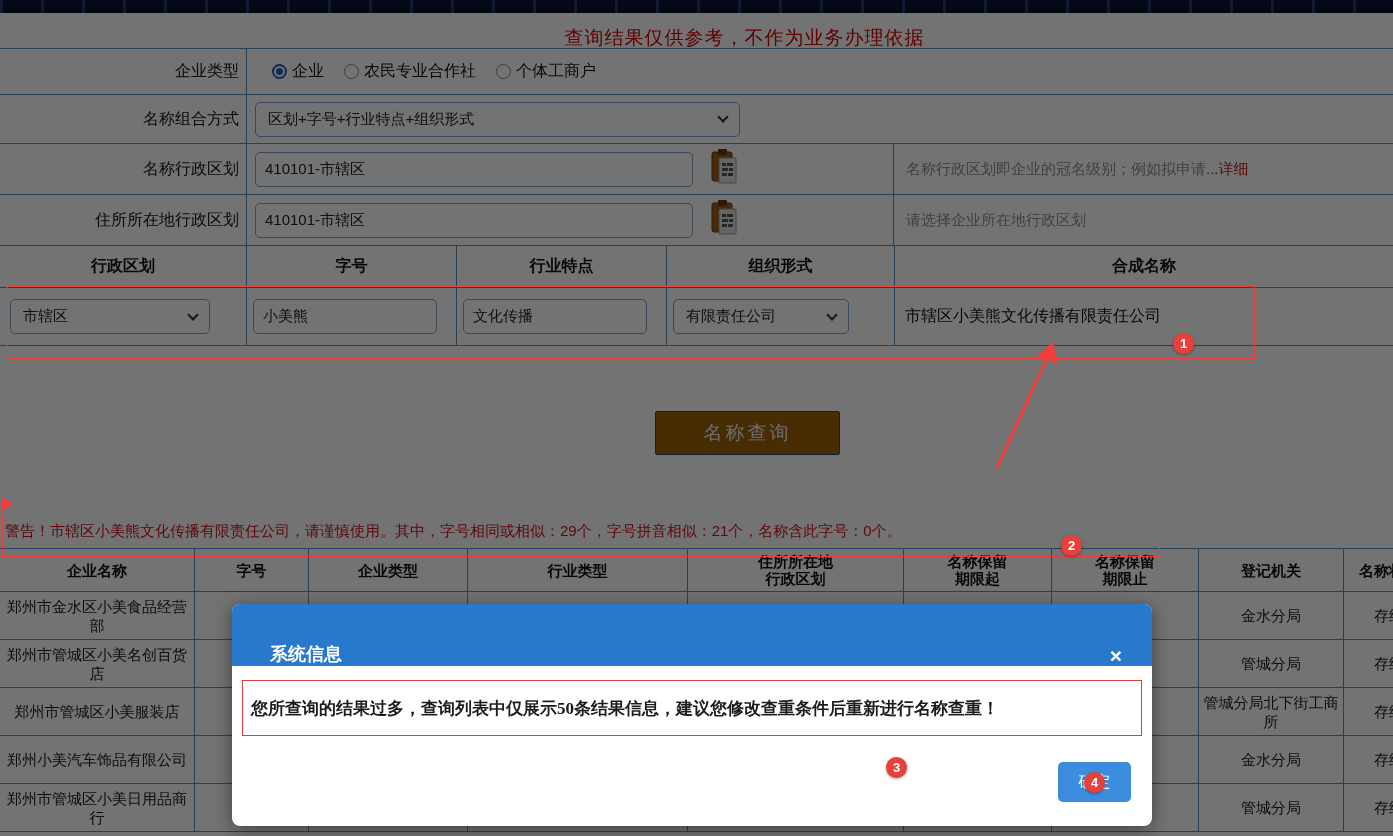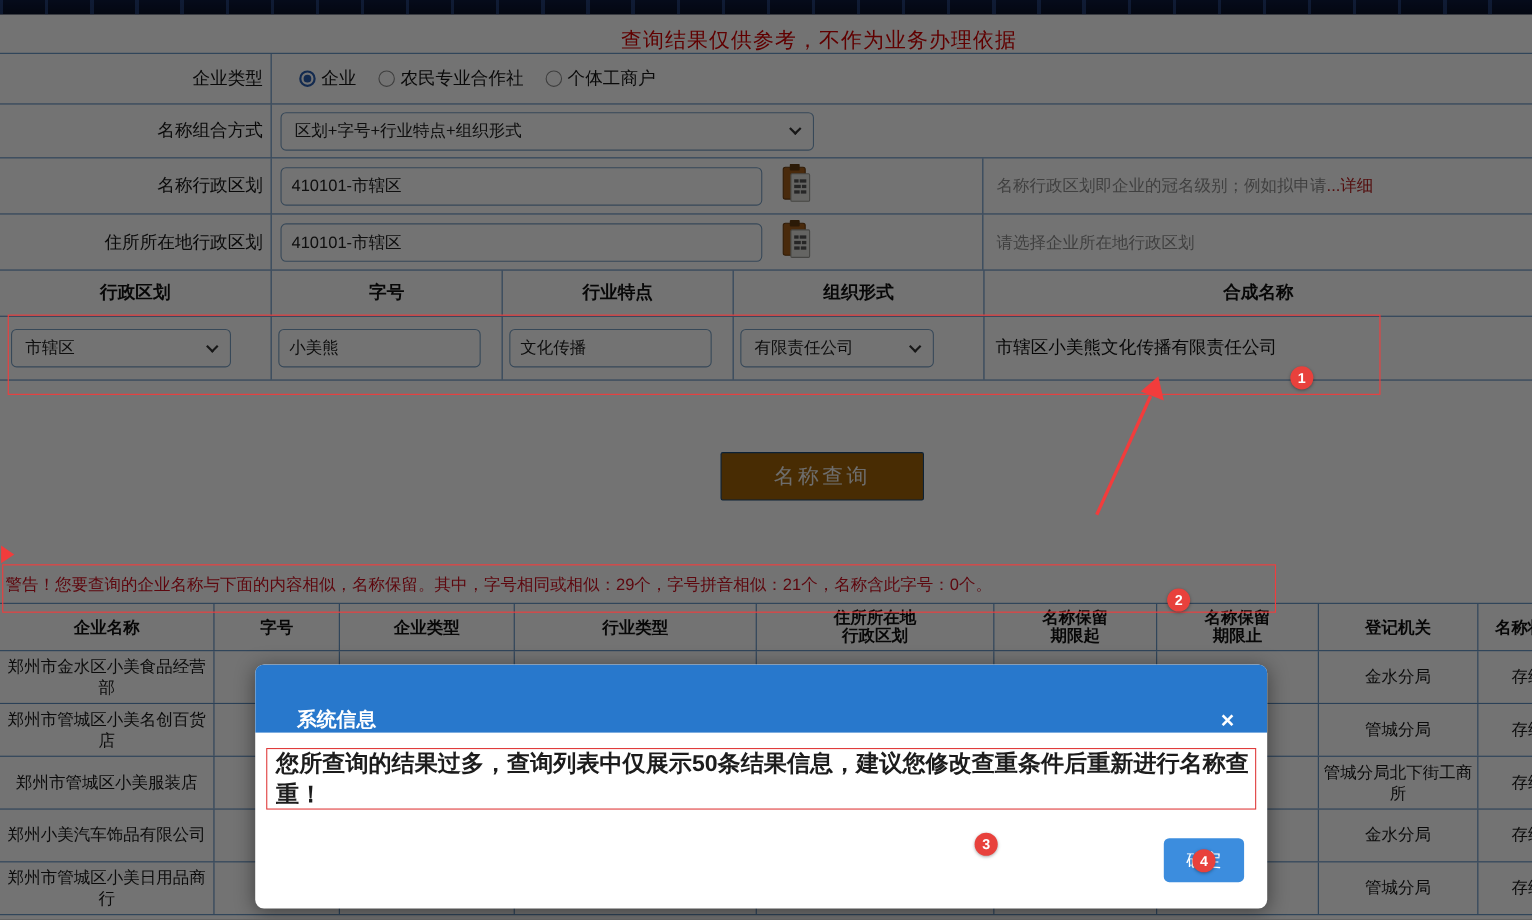--- a/index.html
+++ b/index.html
@@ -117,21 +117,21 @@
   .modal-header {
     height:62px; background:#2878cc; display:flex; align-items:flex-end;
     padding:0 30px 0 38px;
   }
   .modal-title { color:#fff; font-weight:bold; font-size:18px; flex:1; }
   .modal-close { color:#fff; font-weight:bold; font-size:21px; cursor:pointer; line-height:1; }
   .modal-msgbox {
     position:absolute; left:10px; top:76px; width:900px; height:56px;
     border:1px solid #e03c3c; display:flex; align-items:center; padding-left:8px;
   }
-  .modal-msg { font-size:21px; font-weight:bold; color:#1c1c1c; }
+  .modal-msg { font-size:17px; font-weight:bold; color:#1c1c1c;font-family:Liberation Serif, serif; }
   .modal-confirm {
     position:absolute; left:826px; top:158px; width:73px; height:40px;
     background:#3c8dde; border:none; border-radius:5px; color:#fff; font-size:16px;
     display:flex; align-items:center; justify-content:center; cursor:pointer;
   }
   
   .ann { position:absolute; z-index:30; }
   .ann-box { border:1px solid #f23c3c; background:transparent; pointer-events:none; }
   .ann-box1 { left:7px; top:286px; width:1248px; height:73px; }
   .ann-box2 { left:2px; top:513px; width:1158px; height:44px; }
@@ -262,21 +262,21 @@
         </div>
       </div>
       <div class="prow-cell last-col">
         <span class="composed-name">市辖区小美熊文化传播有限责任公司</span>
       </div>
     </div>
   </div>
 
   <div class="query-btn">名称查询</div>
 
-  <div class="warning-line">警告！您要查询的企业名称与下面的内容相似，名称保留。其中，字号相同或相似：29个，字号拼音相似：21个，名称含此字号：0个。</div>
+  <div class="warning-line">警告！市辖区小美熊文化传播有限责任公司，请谨慎使用。其中，字号相同或相似：29个，字号拼音相似：21个，名称含此字号：0个。</div>
 
   <div class="results">
     <div class="rhead">
       <div class="rhead-cell c0">企业名称</div>
       <div class="rhead-cell c1">字号</div>
       <div class="rhead-cell c2">企业类型</div>
       <div class="rhead-cell c3">行业类型</div>
       <div class="rhead-cell c4">住所所在地
 行政区划</div>
       <div class="rhead-cell c5">名称保留

